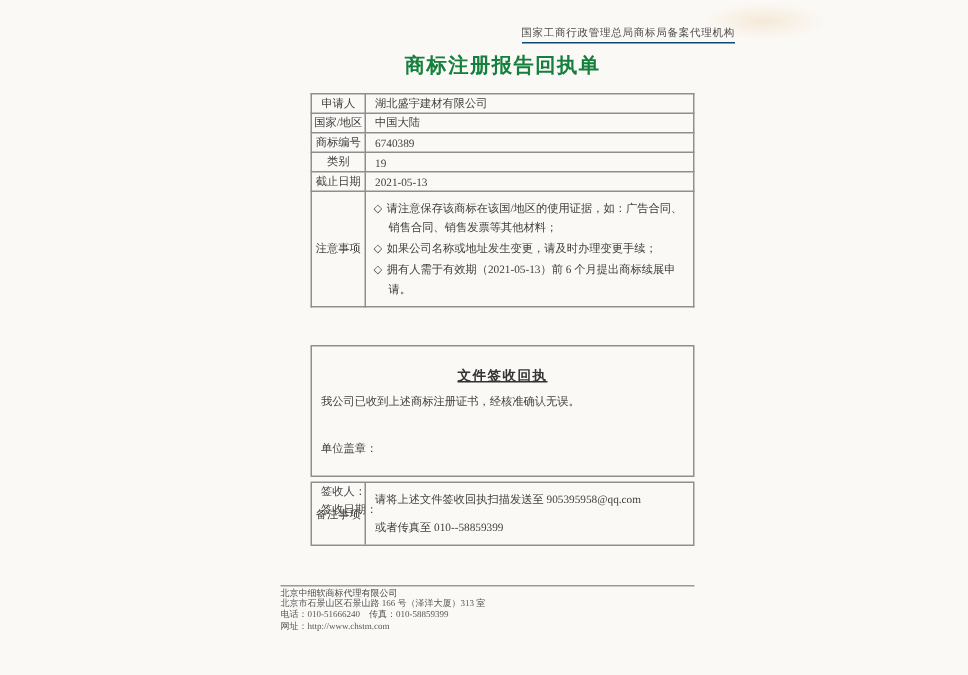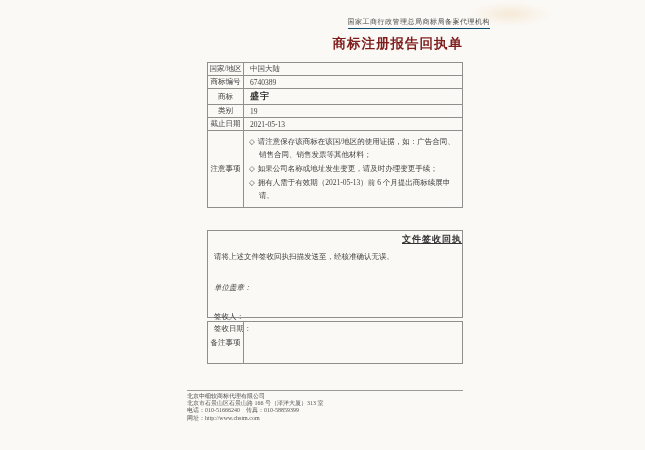--- a/index.html
+++ b/index.html
@@ -30,25 +30,25 @@
     padding-bottom: 1px;
     white-space: nowrap;
   }
 
   .doc-title {
     position: absolute;
     top: 35px;
     left: 207px;
     width: 256px;
     margin: 0;
-    text-align: right;
+    text-align: center;
     font-size: 13.5px;
     font-weight: bold;
     letter-spacing: 1px;
-    color: #7f1d1d;
+    color: #15803d;
   }
 
   
   table.info {
     position: absolute;
     top: 62px;
     left: 207px;
     width: 256px;
     border-collapse: collapse;
     table-layout: fixed;
@@ -92,30 +92,30 @@
   .receipt-box {
     position: absolute;
     top: 230px;
     left: 207px;
     width: 254px;
     height: 86px;
     border: 1px solid #8f8f8f;
     font-size: 7.5px;
   }
   .receipt-title {
-    margin-top: 2px;
-    text-align: right;
+    margin-top: 13px;
+    text-align: center;
     font-size: 9px;
     font-weight: bold;
     text-decoration: underline;
     letter-spacing: 1px;
     color: #333;
   }
   .receipt-statement { margin: 6px 0 0 6px; }
-  .stamp-line        { margin: 21px 0 0 6px; font-style: italic; }
+  .stamp-line        { margin: 21px 0 0 6px; }
   .signer-line       { margin: 19px 0 0 6px; }
   .sign-date-line    { margin: 2px 0 0 6px; }
 
   
   .remarks-box {
     position: absolute;
     top: 321px;
     left: 207px;
     width: 254px;
     height: 41px;
@@ -157,31 +157,31 @@
 <div class="agency-header">国家工商行政管理总局商标局备案代理机构</div>
 
 <h1 class="doc-title">商标注册报告回执单</h1>
 
 <table class="info">
   <colgroup>
       <col style="width:36px">
       <col>
     </colgroup>
   <tbody>
+      <tr class="r">
+    <td class="lbl">申请人</td>
+    <td class="val">湖北盛宇建材有限公司</td>
+  </tr>
   <tr class="r">
     <td class="lbl">国家/地区</td>
     <td class="val">中国大陆</td>
   </tr>
   <tr class="r">
     <td class="lbl">商标编号</td>
     <td class="val">6740389</td>
-  </tr>
-  <tr class="r-tm">
-    <td class="lbl">商标</td>
-    <td class="val"><span class="tm-specimen">盛宇</span></td>
   </tr>
   <tr class="r">
     <td class="lbl">类别</td>
     <td class="val">19</td>
   </tr>
   <tr class="r">
     <td class="lbl">截止日期</td>
     <td class="val">2021-05-13</td>
   </tr>
   <tr>
@@ -196,28 +196,32 @@
       <div class="note-line">
         <span class="note-bullet">◇</span><span>拥有人需于有效期（2021-05-13）前 6 个月提出商标续展申请。</span>
       </div>
     </td>
   </tr>
 </tbody>
   </table>
 
 <div class="receipt-box">
   <div class="receipt-title">文件签收回执</div>
-  <div class="receipt-statement">请将上述文件签收回执扫描发送至，经核准确认无误。</div>
+  <div class="receipt-statement">我公司已收到上述商标注册证书，经核准确认无误。</div>
   <div class="stamp-line">单位盖章：</div>
   <div class="signer-line">签收人：</div>
   <div class="sign-date-line">签收日期：</div>
 </div>
 
 <div class="remarks-box">
   <div class="remarks-label">备注事项</div>
+  <div class="remarks-value">
+    <div class="rv-line">请将上述文件签收回执扫描发送至 905395958@qq.com</div>
+    <div class="rv-line">或者传真至 010--58859399</div>
+  </div>
 </div>
 
 <div class="doc-footer">
   <div class="company">北京中细软商标代理有限公司</div>
   <div>北京市石景山区石景山路 166 号（泽洋大厦）313 室</div>
   <div>电话：010-51666240　传真：010-58859399</div>
   <div>网址：http://www.chstm.com</div>
 </div>
 
 </body></html>

